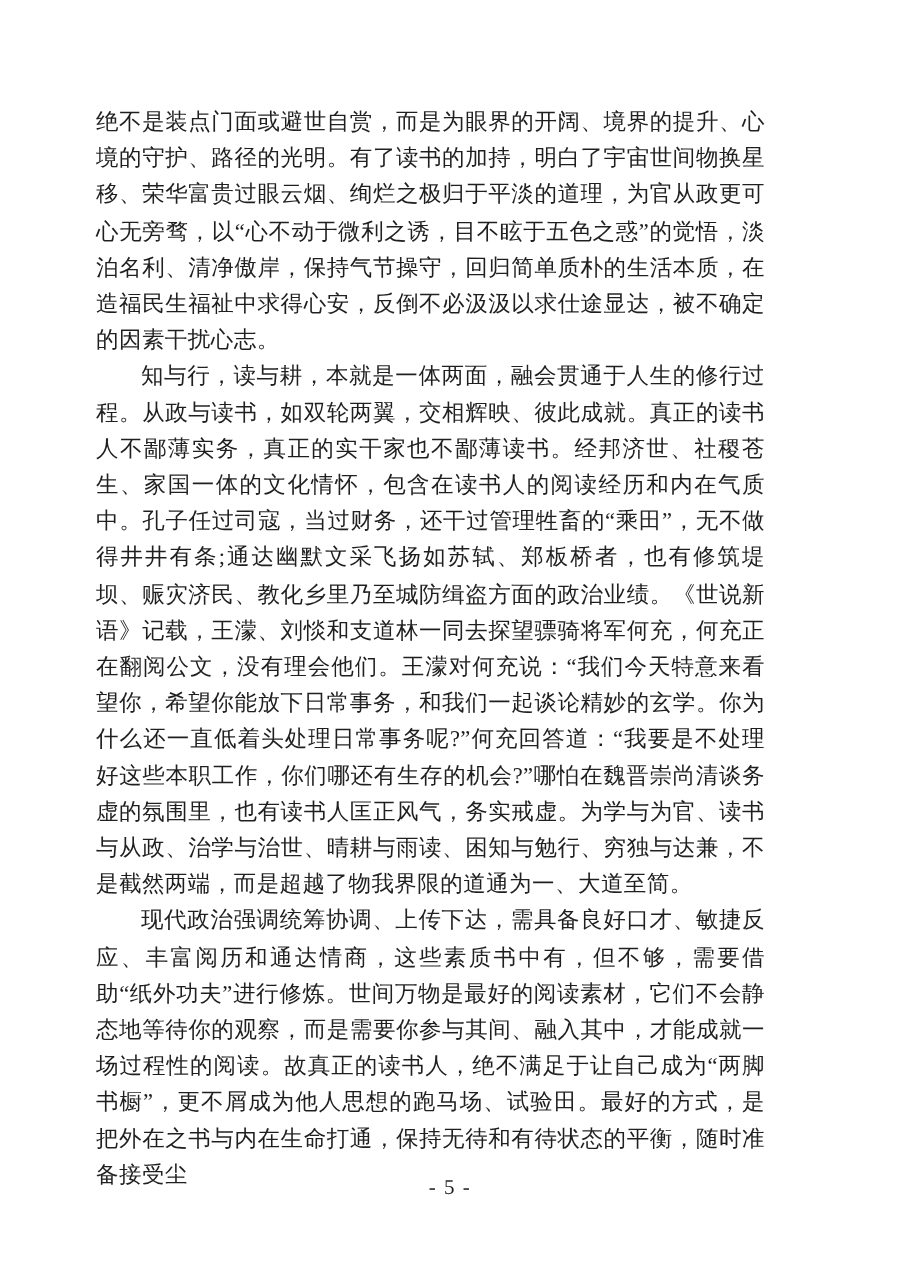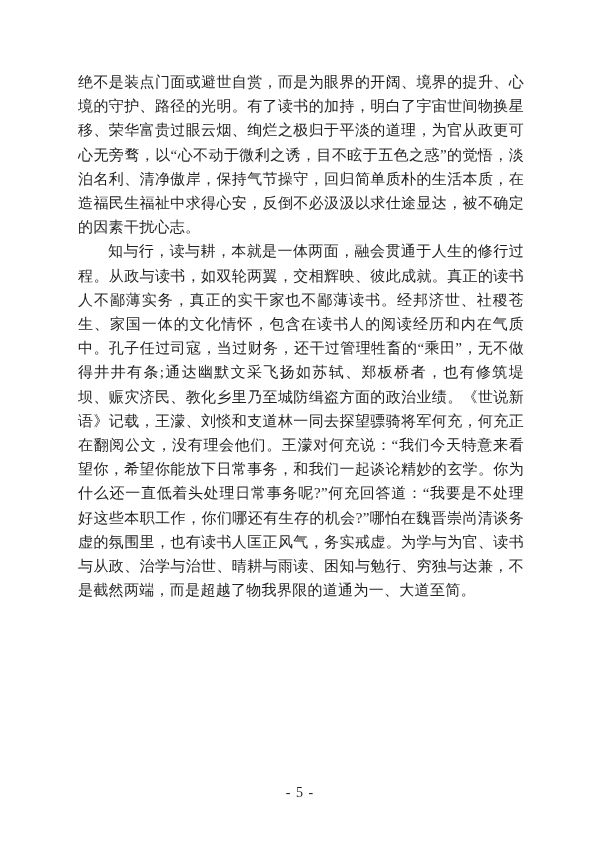--- a/index.html
+++ b/index.html
@@ -13,21 +13,21 @@
     height: 849px;
     margin: 0 auto;
     background: #ffffff;
     box-sizing: border-box;
     overflow: hidden;
     font-family: "Liberation Serif", "DejaVu Serif", serif;
   }
   .content {
     position: absolute;
     top: 70px;
-    left: 78px;
+    left: 64px;
     width: 446px;
     color: #1f1f1f;
     font-size: 15px;
     line-height: 24.2px;
     text-align: justify;
     text-justify: inter-ideograph;
     letter-spacing: 0.3px;
   }
   .content p {
     margin: 0;
@@ -48,15 +48,16 @@
     letter-spacing: 1px;
   }
 </style>
 </head>
 <body>
 
 <div class="page">
   <div class="content">
     <p class="para">绝不是装点门面或避世自赏，而是为眼界的开阔、境界的提升、心境的守护、路径的光明。有了读书的加持，明白了宇宙世间物换星移、荣华富贵过眼云烟、绚烂之极归于平淡的道理，为官从政更可心无旁骛，以“心不动于微利之诱，目不眩于五色之惑”的觉悟，淡泊名利、清净傲岸，保持气节操守，回归简单质朴的生活本质，在造福民生福祉中求得心安，反倒不必汲汲以求仕途显达，被不确定的因素干扰心志。</p>
     <p class="para indent">知与行，读与耕，本就是一体两面，融会贯通于人生的修行过程。从政与读书，如双轮两翼，交相辉映、彼此成就。真正的读书人不鄙薄实务，真正的实干家也不鄙薄读书。经邦济世、社稷苍生、家国一体的文化情怀，包含在读书人的阅读经历和内在气质中。孔子任过司寇，当过财务，还干过管理牲畜的“乘田”，无不做得井井有条;通达幽默文采飞扬如苏轼、郑板桥者，也有修筑堤坝、赈灾济民、教化乡里乃至城防缉盗方面的政治业绩。《世说新语》记载，王濛、刘惔和支道林一同去探望骠骑将军何充，何充正在翻阅公文，没有理会他们。王濛对何充说：“我们今天特意来看望你，希望你能放下日常事务，和我们一起谈论精妙的玄学。你为什么还一直低着头处理日常事务呢?”何充回答道：“我要是不处理好这些本职工作，你们哪还有生存的机会?”哪怕在魏晋崇尚清谈务虚的氛围里，也有读书人匡正风气，务实戒虚。为学与为官、读书与从政、治学与治世、晴耕与雨读、困知与勉行、穷独与达兼，不是截然两端，而是超越了物我界限的道通为一、大道至简。</p>
+    <p class="para indent">现代政治强调统筹协调、上传下达，需具备良好口才、敏捷反应、丰富阅历和通达情商，这些素质书中有，但不够，需要借助“纸外功夫”进行修炼。世间万物是最好的阅读素材，它们不会静态地等待你的观察，而是需要你参与其间、融入其中，才能成就一场过程性的阅读。故真正的读书人，绝不满足于让自己成为“两脚书橱”，更不屑成为他人思想的跑马场、试验田。最好的方式，是把外在之书与内在生命打通，保持无待和有待状态的平衡，随时准备接受尘</p>
   </div>
   <div class="page-number">- 5 -</div>
 </div>
 
 </body></html>

